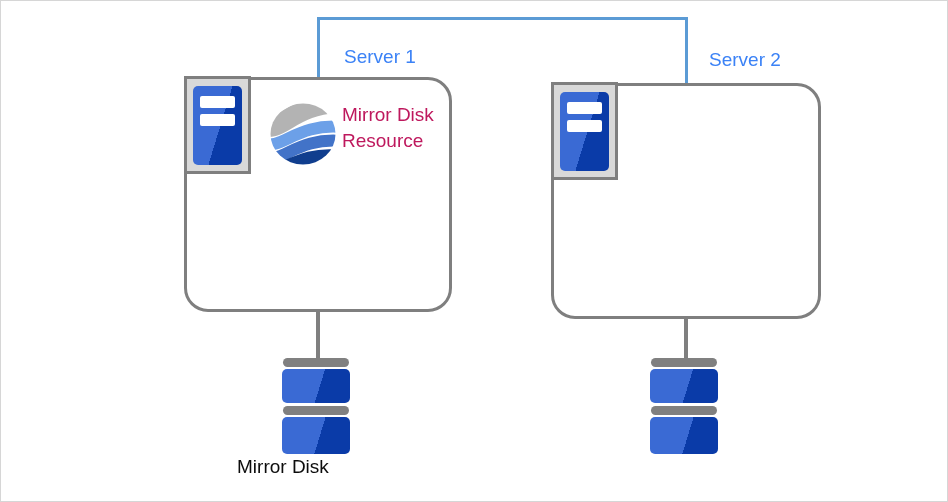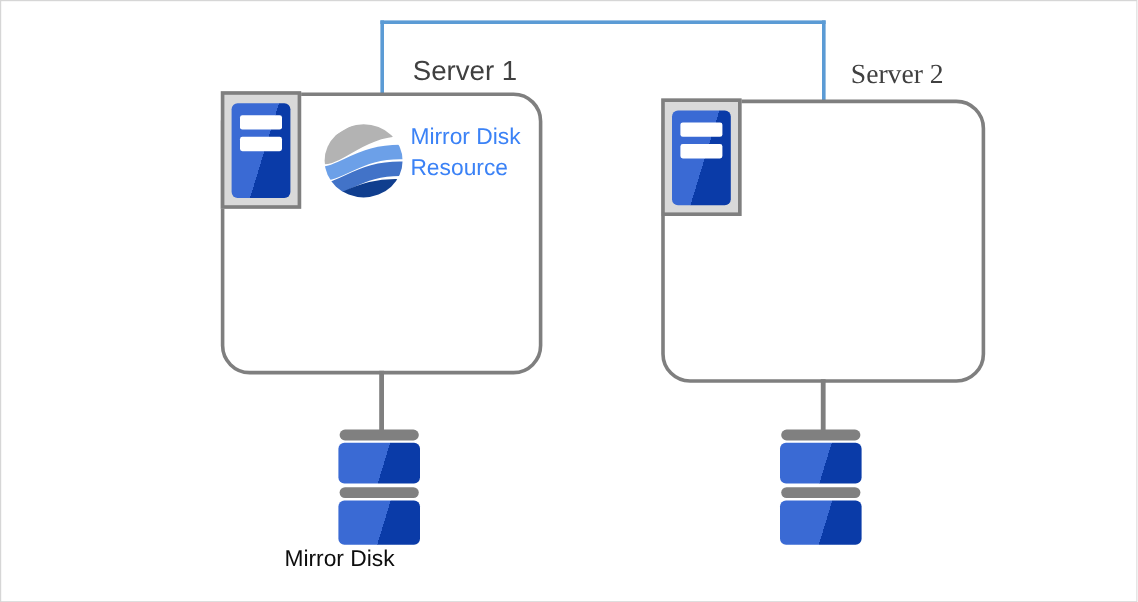--- a/index.html
+++ b/index.html
@@ -6,40 +6,40 @@
   .canvas{
     position:relative;width:946px;height:500px;background:#ffffff;
     border:1px solid #d6d6d6;overflow:hidden;
   }
   
   .ic{position:absolute;background:#5b9bd5;}
   .ic-h{left:316px;top:16px;width:371px;height:3px;}
   .ic-v1{left:316px;top:16px;width:3px;height:62px;}
   .ic-v2{left:684px;top:16px;width:3px;height:68px;}
   
-  .srv-label{position:absolute;font-size:23px;color:#404040;white-space:nowrap;}
+  .srv-label{position:absolute;font-size:19px;color:#3b82f6;white-space:nowrap;}
   .srv-label.s1{left:343px;top:45px;}
-  .srv-label.s2{left:708px;top:48px;font-family:Liberation Serif, serif;}
+  .srv-label.s2{left:708px;top:48px;}
   
   .server-box{position:absolute;background:#ffffff;border:3px solid #7f7f7f;border-radius:24px;}
   .server-box.b1{left:183px;top:76px;width:262px;height:229px;}
   .server-box.b2{left:550px;top:82px;width:264px;height:230px;}
   
   .srv-icon{position:absolute;width:61px;height:92px;background:#d9d9d9;border:3px solid #7f7f7f;}
   .srv-icon.i1{left:183px;top:75px;}
   .srv-icon.i2{left:550px;top:81px;}
   .tower{position:relative;width:49px;height:79px;margin:7px auto 0;border-radius:5px;
     background:linear-gradient(107deg,#3a6ad4 54%,#0a3ba8 54%);}
   .tower .bar{position:absolute;left:7px;width:35px;height:12px;background:#ffffff;border-radius:2px;}
   .tower .bar.b-top{top:10px;}
   .tower .bar.b-bot{top:28px;}
   
   .sphere{position:absolute;left:269px;top:102px;width:66px;height:62px;}
   
-  .res-label{position:absolute;left:341px;top:101px;width:100px;font-size:19px;line-height:26px;color:#3b82f6;}
+  .res-label{position:absolute;left:341px;top:101px;width:100px;font-size:19px;line-height:26px;color:#be185d;}
   
   .stem{position:absolute;width:4px;background:#7f7f7f;}
   .stem.st1{left:315px;top:308px;height:51px;}
   .stem.st2{left:683px;top:315px;height:44px;}
   
   .disk{position:absolute;width:68px;}
   .disk.d1{left:281px;top:357px;}
   .disk.d2{left:649px;top:357px;}
   .platter-bar{width:66px;height:9px;margin:0 auto;background:#808080;border-radius:4.5px;}
   .platter{width:68px;height:34px;margin-top:2px;border-radius:5px;

